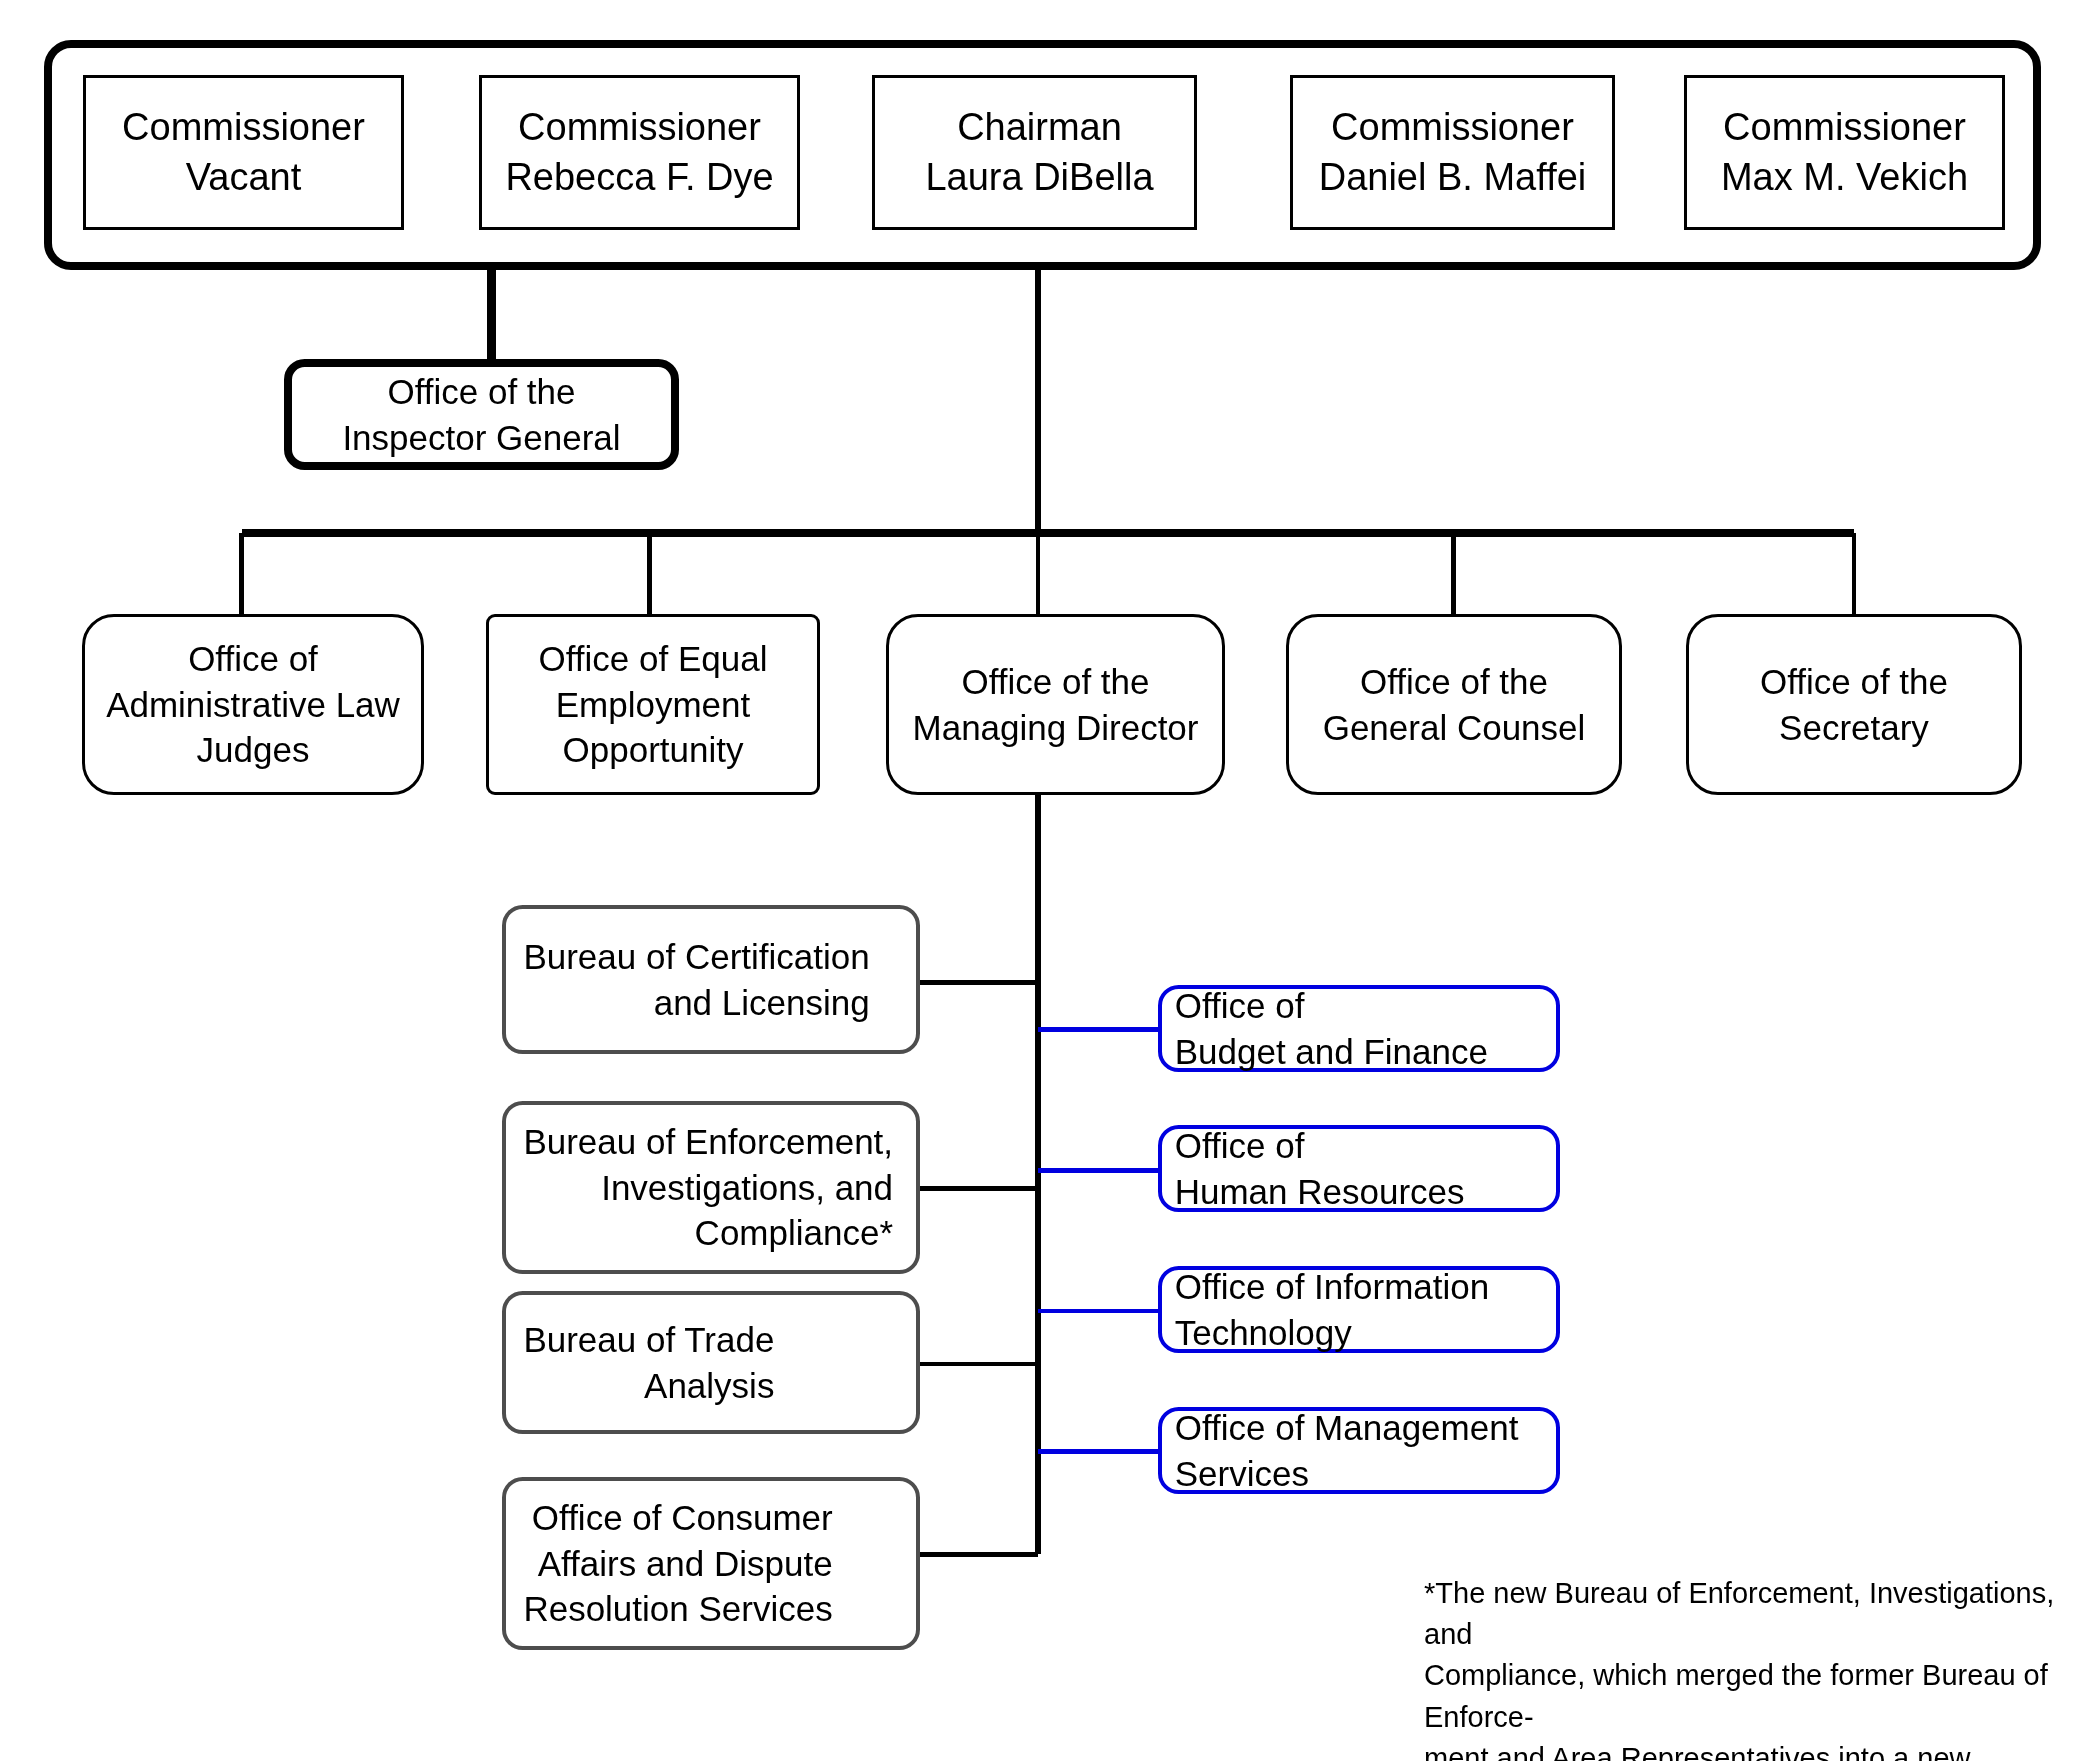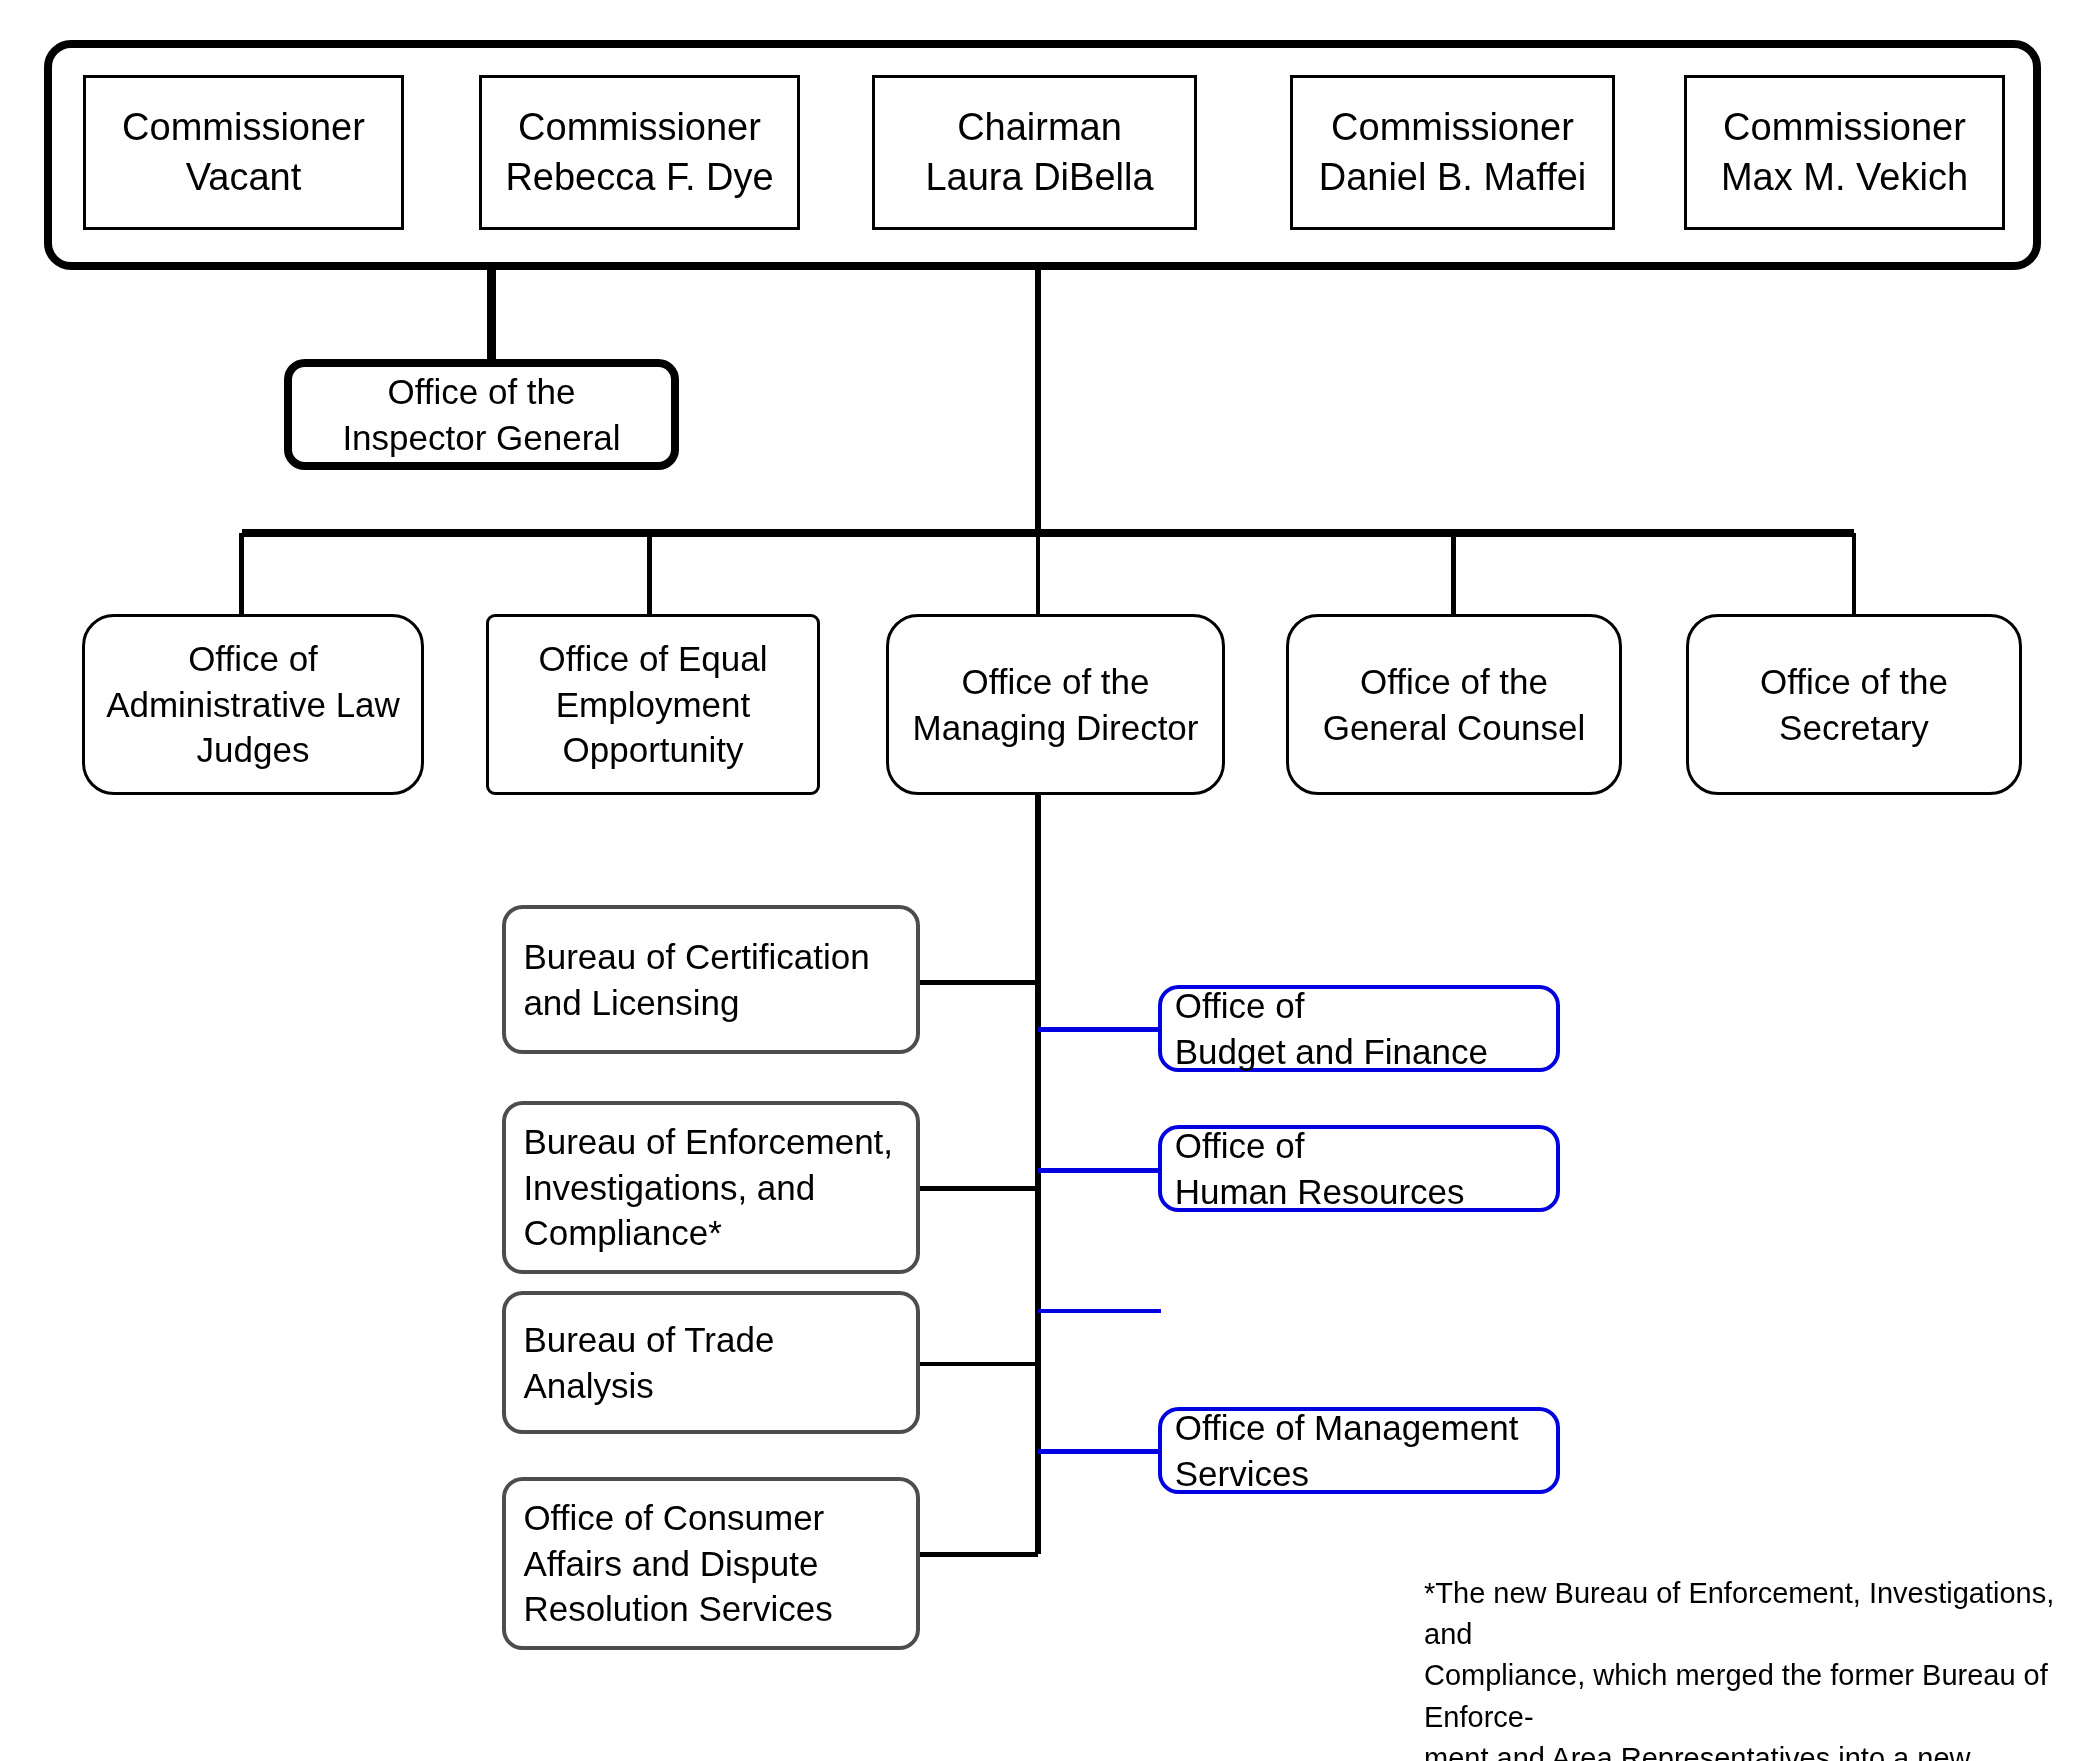--- a/index.html
+++ b/index.html
@@ -65,21 +65,21 @@
     border: 3.2px solid #000000;
     border-radius: 32px;
     font-size: 35px;
   }
   
   .bureau {
     border: 4px solid #4d4d4d;
     border-radius: 20.6px;
     font-size: 35px;
     justify-content: flex-start;
-    text-align: left;
+    text-align: right;
     padding: 0 17.4px;
   }
   
   .support {
     border: 4.8px solid #0000e0;
     border-radius: 20.6px;
     font-size: 35px;
     justify-content: flex-start;
     text-align: left;
     padding: 0 12.7px;
@@ -167,20 +167,22 @@
   <div class="node bureau" style="left:502px; top:1291px; width:418px; height:143px;">Bureau of Trade
 Analysis</div>
   <div class="node bureau" style="left:502px; top:1468px; width:418px; height:173px;margin-top:9px;">Office of Consumer
 Affairs and Dispute
 Resolution Services</div>
 
   <div class="node support" style="left:1158px; top:985px; width:402px; height:87px;">Office of
 Budget and Finance</div>
   <div class="node support" style="left:1158px; top:1125px; width:402px; height:87px;">Office of
 Human Resources</div>
+  <div class="node support" style="left:1158px; top:1266px; width:402px; height:87px;">Office of Information
+Technology</div>
   <div class="node support" style="left:1158px; top:1407px; width:402px; height:87px;">Office of Management
 Services</div>
 
   <div class="footnote" style="left:1424px; top:1573px; width:650px;">*The new Bureau of Enforcement, Investigations, and
 Compliance, which merged the former Bureau of Enforce-
 ment and Area Representatives into a new bureau, will
 be reflected in an upcoming rulemaking.</div>
 
 </div>
 

